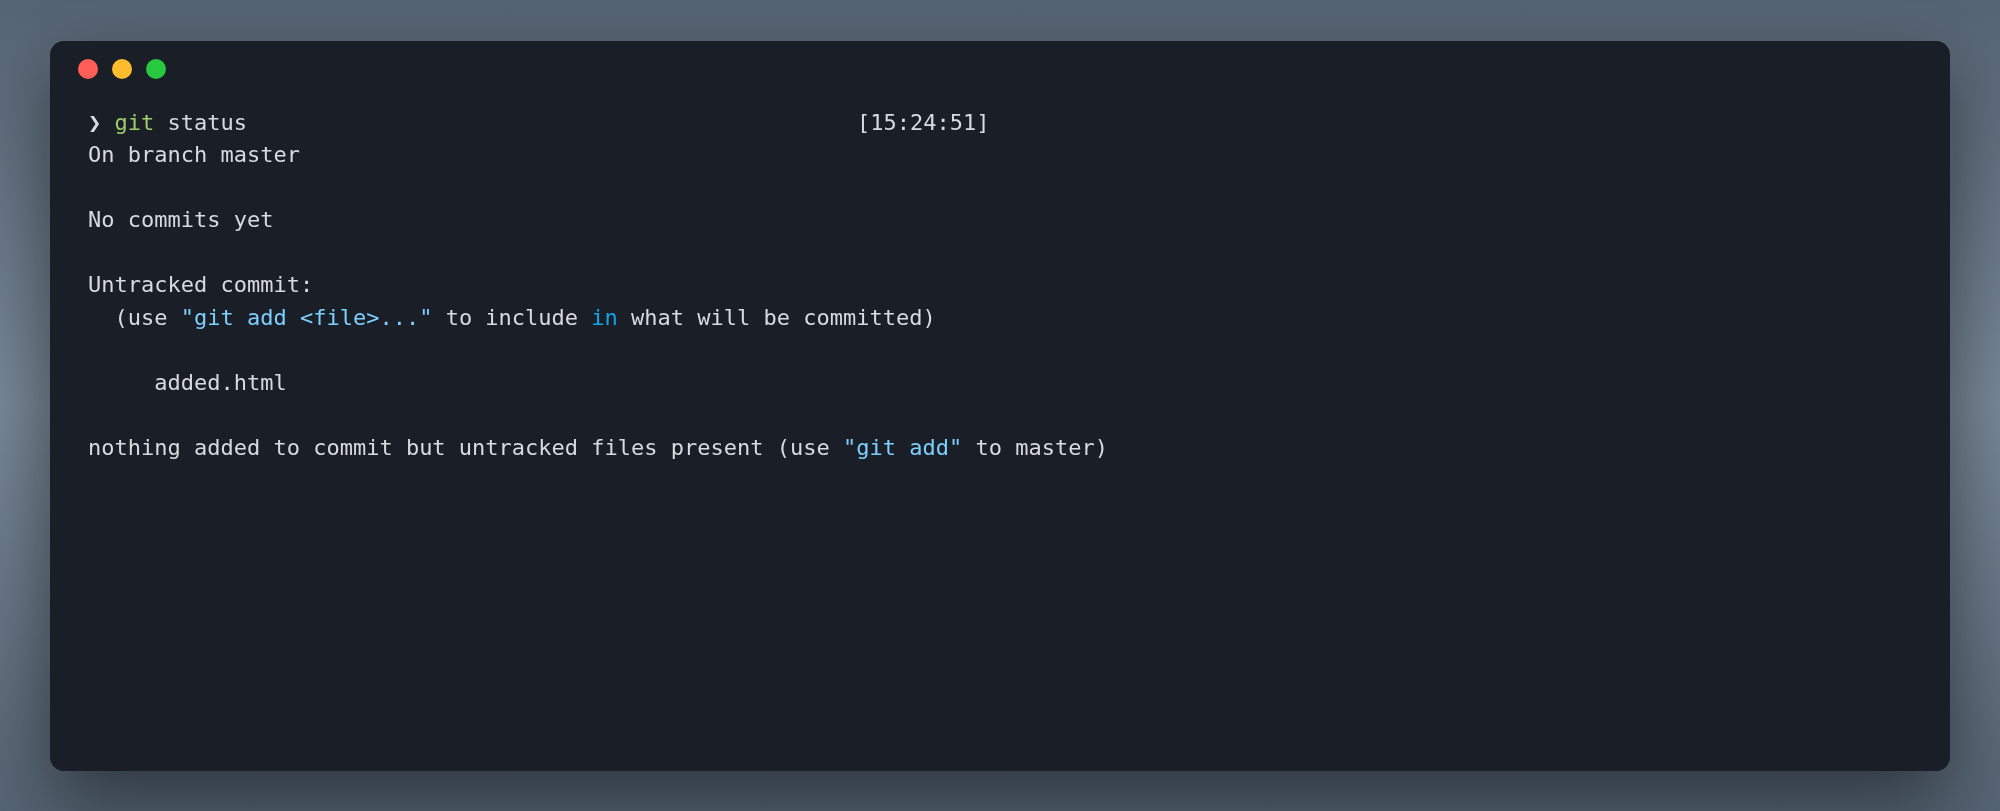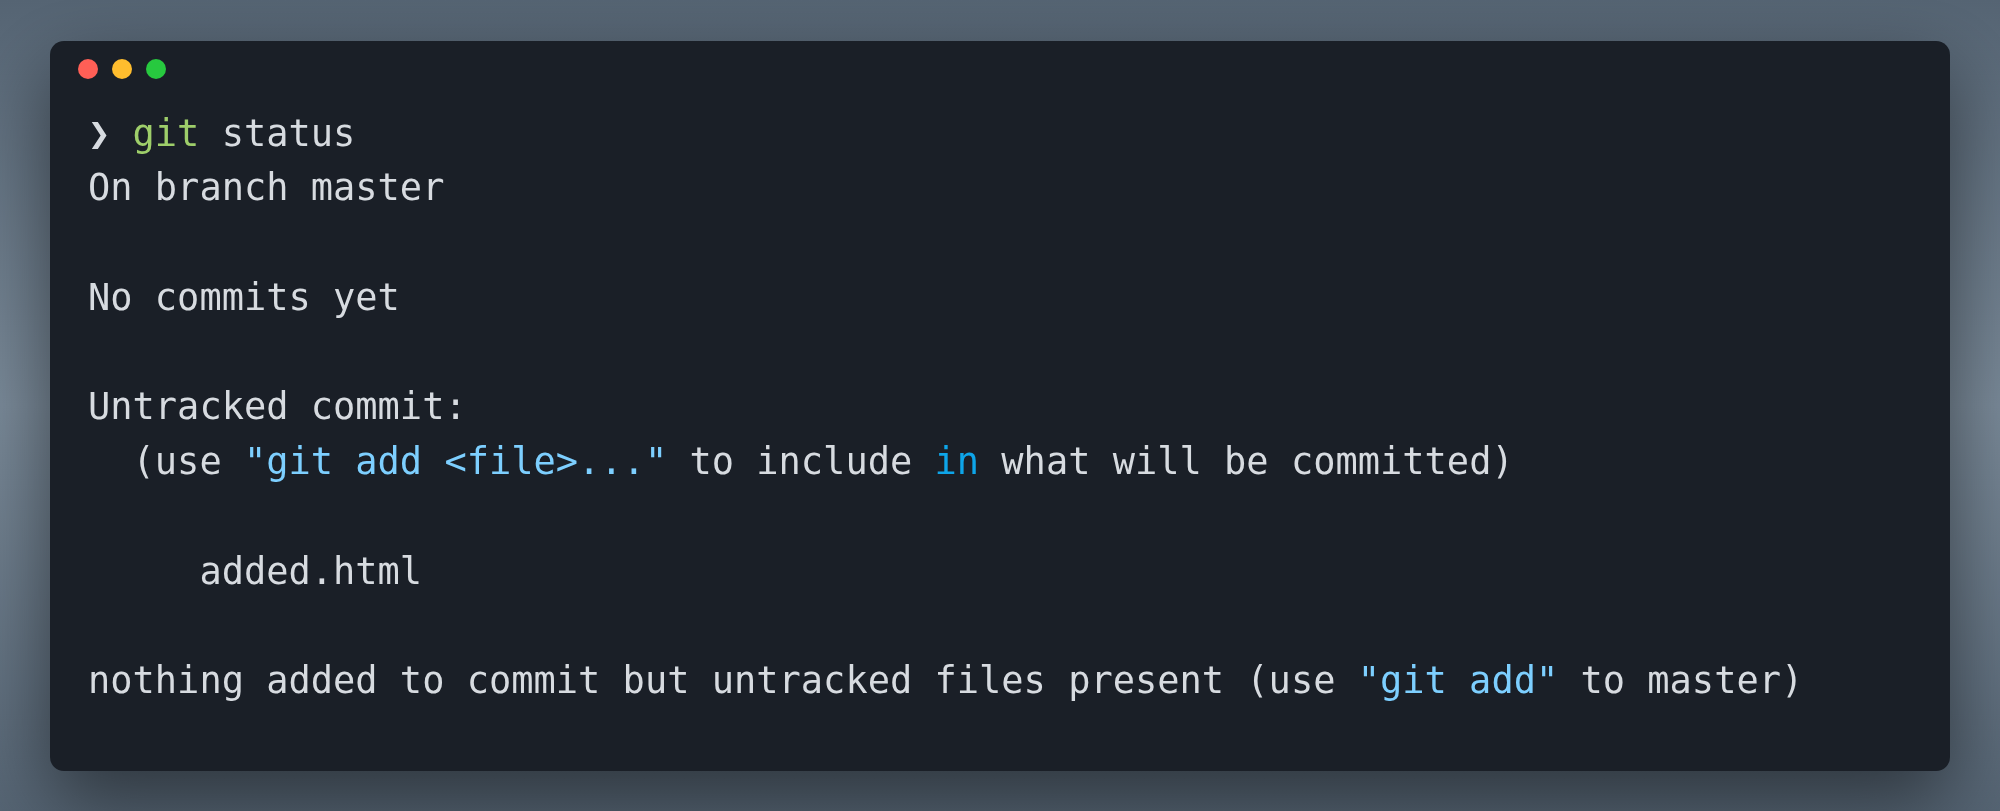--- a/index.html
+++ b/index.html
@@ -34,21 +34,21 @@
     height: 20px;
     border-radius: 50%;
   }
   .tl-close    { background: #ff5f56; }
   .tl-minimize { background: #ffbd2e; }
   .tl-maximize { background: #27c93f; }
   .terminal-body {
     flex: 1;
     padding: 10px 38px 20px 38px;
     color: #d7dbe0;
-    font-size: 37px;
+    font-size: 22px;
     line-height: 1.48;
     white-space: pre;
   }
   .prompt-line {
     display: flex;
   }
   .prompt-left {
     flex: 0 0 auto;
   }
   .prompt-time {
@@ -63,21 +63,21 @@
 </head>
 <body>
 
 <div class="terminal-window">
   <div class="titlebar">
     <div class="traffic-light tl-close"></div>
     <div class="traffic-light tl-minimize"></div>
     <div class="traffic-light tl-maximize"></div>
   </div>
 
-  <div class="terminal-body"><div class="prompt-line"><span class="prompt-left"><span class="c-prompt">❯</span> <span class="c-green">git</span><span class="c-default"> status</span></span></div><span class="c-default">On branch master</span>
+  <div class="terminal-body"><div class="prompt-line"><span class="prompt-left"><span class="c-prompt">❯</span> <span class="c-green">git</span><span class="c-default"> status</span></span><span class="prompt-time c-default">[15:24:51]</span></div><span class="c-default">On branch master</span>
 <span></span>
 <span class="c-default">No commits yet</span>
 <span></span>
 <span class="c-default">Untracked commit:</span>
 <span class="c-default">  (use </span><span class="c-string">"git add &lt;file&gt;..."</span><span class="c-default"> to include </span><span class="c-keyword">in</span><span class="c-default"> what will be committed)</span>
 <span></span>
 <span class="c-default">     added.html</span>
 <span></span>
 <span class="c-default">nothing added to commit but untracked files present (use </span><span class="c-string">"git add"</span><span class="c-default"> to master)</span></div>
 </div>

